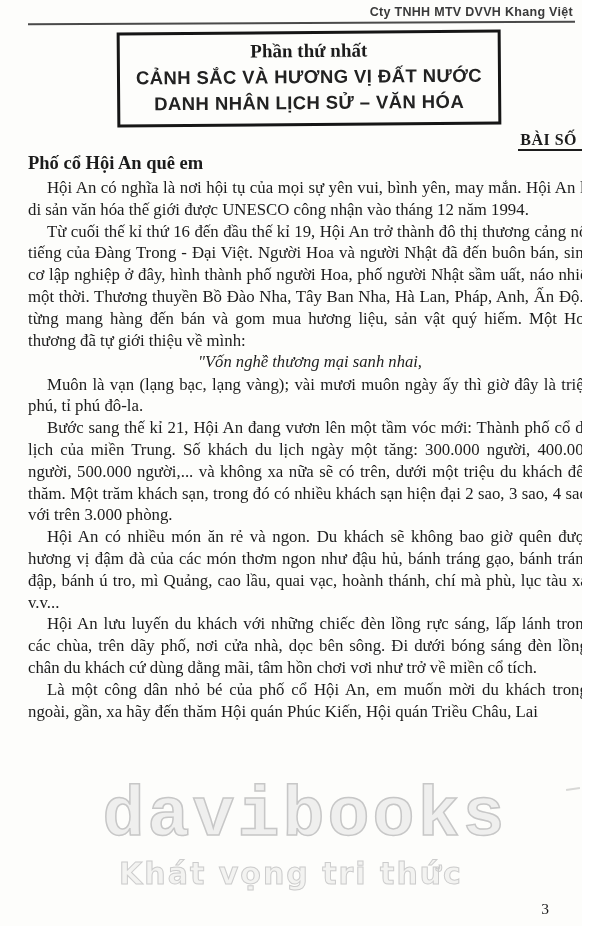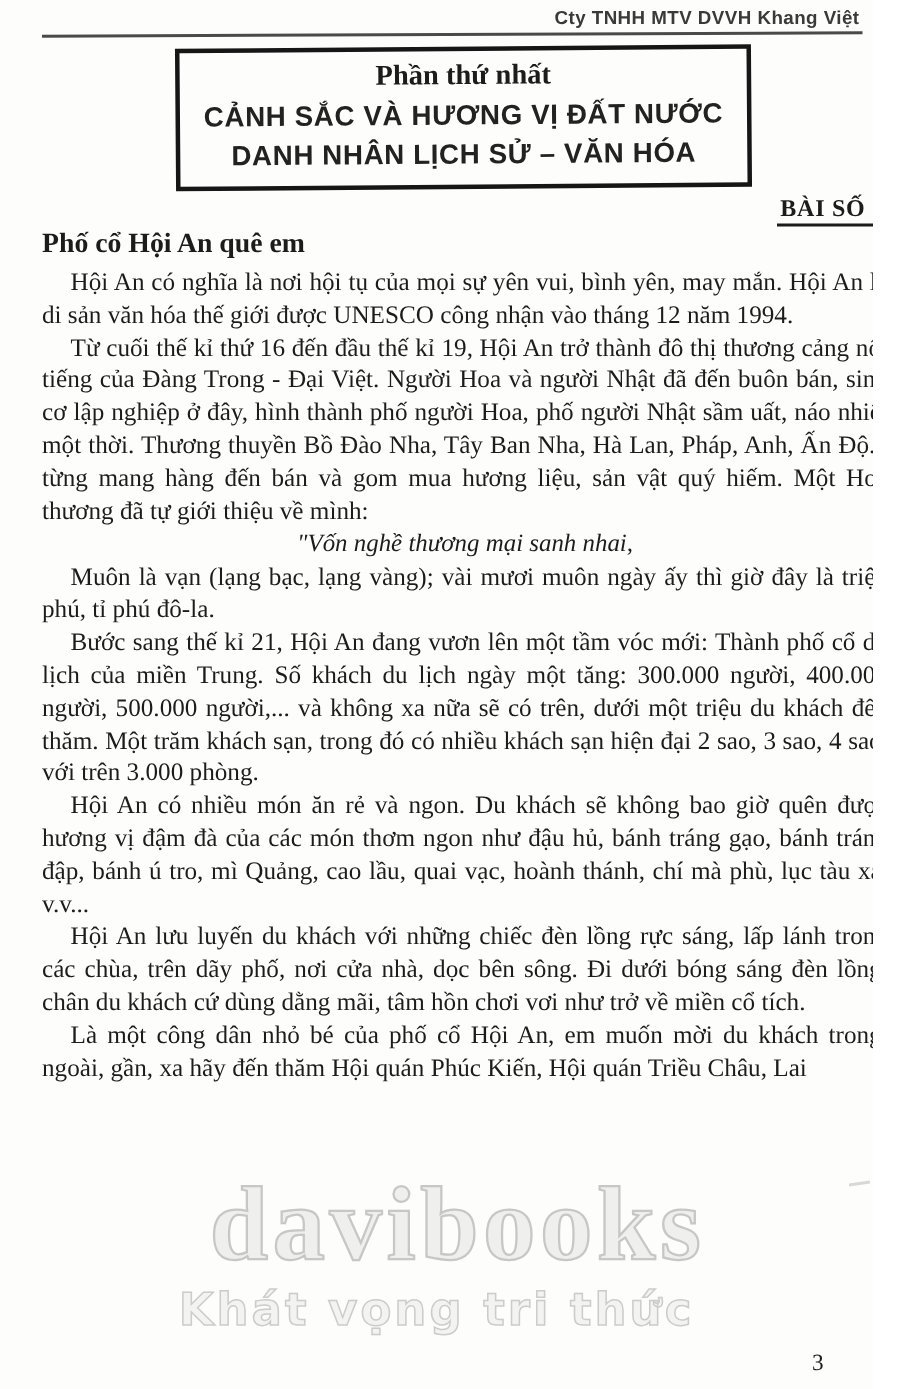--- a/index.html
+++ b/index.html
@@ -42,21 +42,21 @@
   }
   .verse-line {
     margin:0; text-align:center; font-style:italic;
     font-size:16.6px; line-height:22.2px;
   }
   .watermark {
     position:absolute; left:0; right:0; top:778px; text-align:center;
     z-index:0; user-select:none;
   }
   .wm-brand {
-    font-family:Liberation Serif, serif;
+    font-family:Liberation Mono, monospace;
     font-size:70px; font-weight:bold; letter-spacing:3px;
     color:rgba(200,200,200,0.25);
     -webkit-text-stroke:1.5px #c7c7c7;
     line-height:78px;
     padding-left:28px;
   }
   .wm-tagline {
     font-family:"DejaVu Sans", sans-serif;
     font-size:30px; font-weight:bold; letter-spacing:2px;
     color:rgba(205,205,205,0.2);

